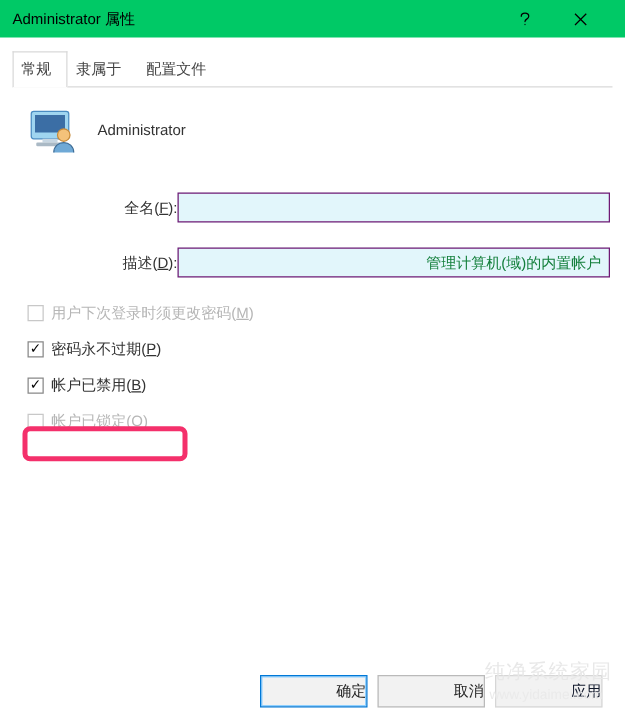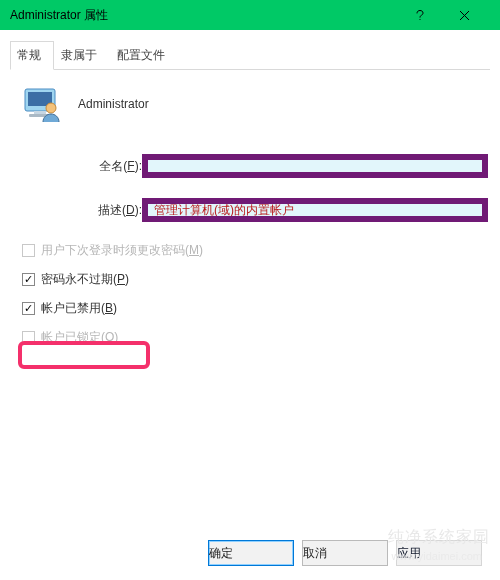--- a/index.html
+++ b/index.html
@@ -11,32 +11,32 @@
   .tabs { margin: 10px 10px 0 10px; display: flex; border-bottom: 1px solid #d9d9d9; }
   .tab { padding: 5px 12px 5px 6px; border: 1px solid transparent; position: relative; top: 1px; color: #444; }
   .tab.active { border: 1px solid #d9d9d9; border-bottom: 1px solid #fff; background: #fff; }
   .tabpanel { padding: 14px 12px 14px 22px; }
   .userrow { display: flex; align-items: center; gap: 16px; margin-bottom: 30px; }
   .usericon { width: 40px; height: 40px; }
   .username { color: #333; }
   .fieldrow { display: flex; align-items: center; margin-bottom: 20px; }
   .fieldlabel { width: 120px; color: #333; text-align: right; }
   .fieldlabel .hot { text-decoration: underline; }
-  .textinput { flex: 1; height: 24px; border: 6px solid #701a75; background: #e2f6fb; padding: 2px 6px; color: #b91c1c; }
+  .textinput { flex: 1; height: 24px; border: 1px solid #701a75; background: #e2f6fb; padding: 2px 6px; color: #15803d; text-align: right; }
   .checks { margin-top: 12px; }
   .checkrow { display: flex; align-items: center; margin: 12px 0; }
   .cbox { width: 13px; height: 13px; border: 1px solid #888; margin-right: 6px; display: flex; align-items: center; justify-content: center; font-size: 10px; line-height: 1; }
   .cbox.disabled { border-color: #c8c8c8; color: #c8c8c8; }
   .cbox.checked::before { content: "✓"; font-size: 11px; }
   .cbox.checked:not(.disabled)::before { color: #000; }
   .clabel { color: #333; }
   .clabel.disabled { color: #b6b6b6; }
   .clabel .hot { text-decoration: underline; }
   .buttonbar { position: absolute; bottom: 14px; right: 18px; display: flex; gap: 8px; }
-  .btn { width: 86px; height: 26px; border: 1px solid #bababa; background: #f2f2f2; display: flex; align-items: center; justify-content: flex-start; color: #222; }
+  .btn { width: 86px; height: 26px; border: 1px solid #bababa; background: #f2f2f2; display: flex; align-items: center; justify-content: flex-end; color: #222; }
   .btn.default { border: 1px solid #0078d7; box-shadow: inset 0 0 0 1px #8fd0ff; }
   .btn.disabled { color: #0f172a; border-color: #d6d6d6; }
   .highlight-box { position: absolute; border: 4px solid #f4306b; border-radius: 6px; pointer-events: none; }
   .watermark { position: absolute; right: 10px; bottom: 32px; font-size: 16px; color: #e8e8e8; font-weight: normal; letter-spacing: 1px; }
   .wm2 { position: absolute; right: 18px; bottom: 18px; font-size: 11px; color: #eaeaea; }
 </style>
 </head>
 <body>
 
 <div class="titlebar">

